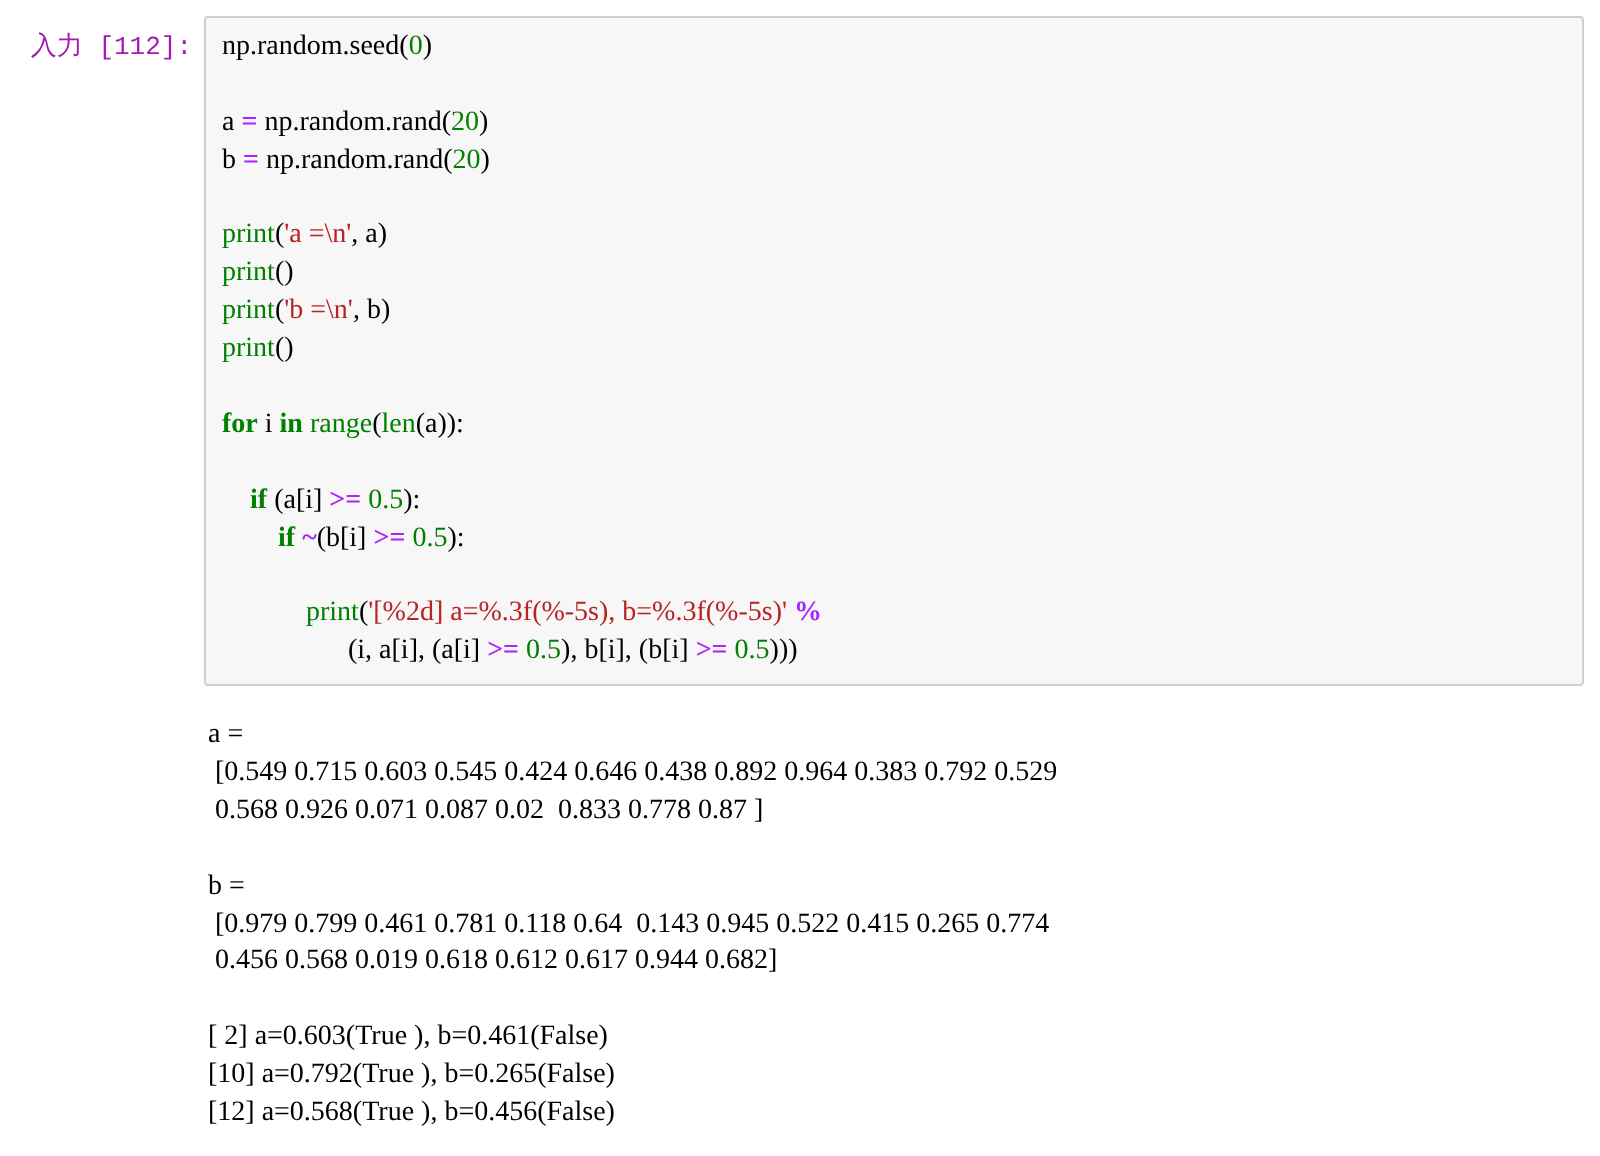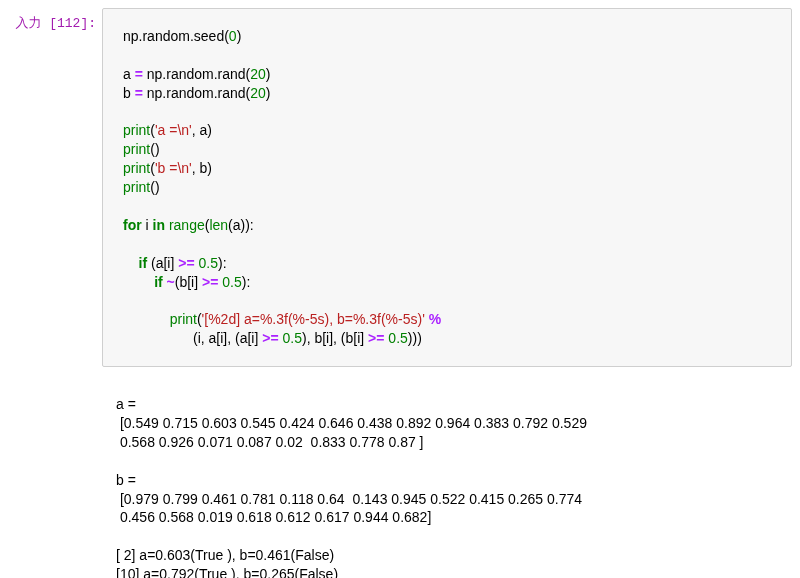--- a/index.html
+++ b/index.html
@@ -27,22 +27,22 @@
     flex: 0 0 88px;
   }
   .input-area {
     flex: 1;
     background: #f7f7f7;
     border: 1px solid #cfcfcf;
     border-radius: 2px;
     padding: 6px 8px;
   }
   pre.code, pre.output {
-    margin: 12px;
-    font-family: Liberation Sans, sans-serif;
+    margin: 0;
+    font-family: Liberation Serif, serif;
     font-size: 14px;
     line-height: 1.35;
     white-space: pre;
   }
   pre.output {
     padding: 6px 8px 0 8px;
   }
   .tok-kw   { color: #008000; font-weight: bold; }
   .tok-op   { color: #AA22FF; font-weight: bold; }
   .tok-num  { color: #008000; }

